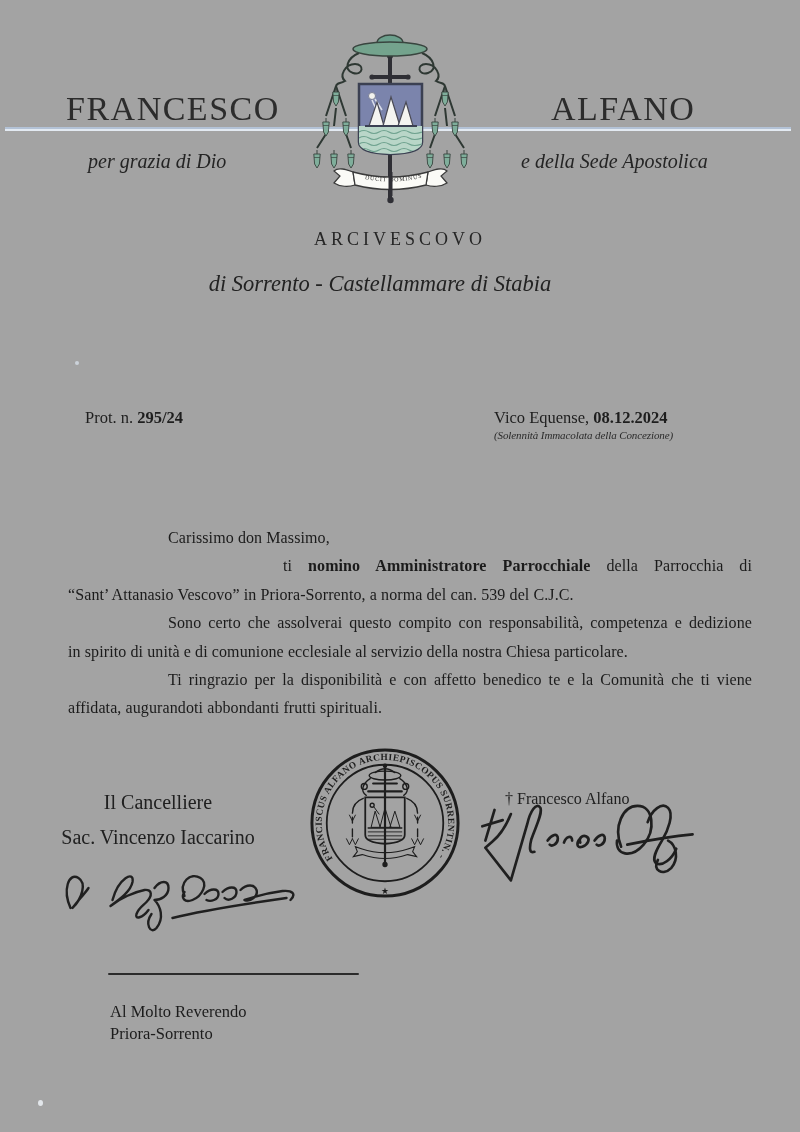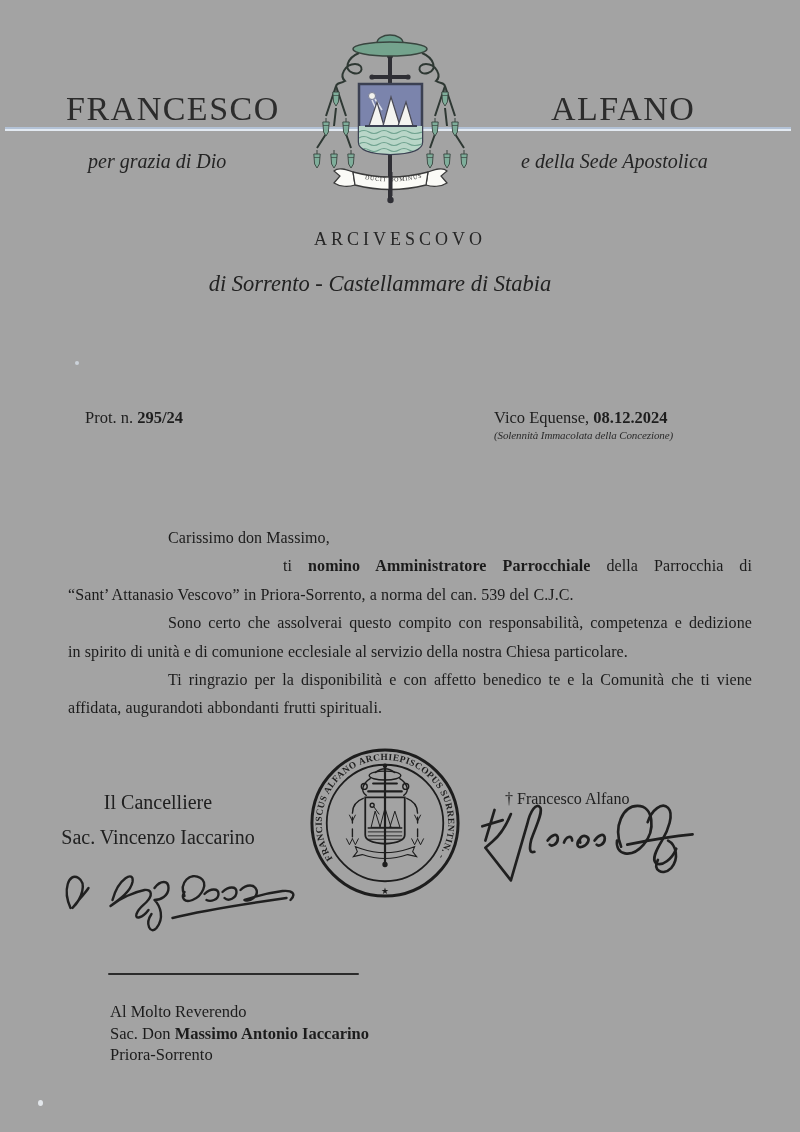--- a/index.html
+++ b/index.html
@@ -208,19 +208,18 @@
       <path d="M150,64 C142,44 152,24 166,24 C182,24 184,48 172,62 C160,76 144,72 146,58"></path>
       <path d="M176,40 C180,28 190,20 196,26 C202,32 196,48 190,58 C184,68 180,76 184,80 C190,84 200,76 204,66"></path>
       <path d="M156,62 C176,58 198,54 220,52"></path>
       <path d="M196,58 C204,62 207,76 199,85 C191,93 180,87 186,77"></path>
     </g>
   </svg>
 
   <div class="abs addr-rule"></div>
   <div class="abs recipient">
     <div>Al Molto Reverendo</div>
-    <div><span>Sac. Don </span><span class="b">Massimo Antonio Iaccarino</span></div>
     <div>Priora-Sorrento</div>
   </div>
 
   <div class="abs speck1"></div>
   <div class="abs speck2"></div>
 </div>
 
 </body></html>

